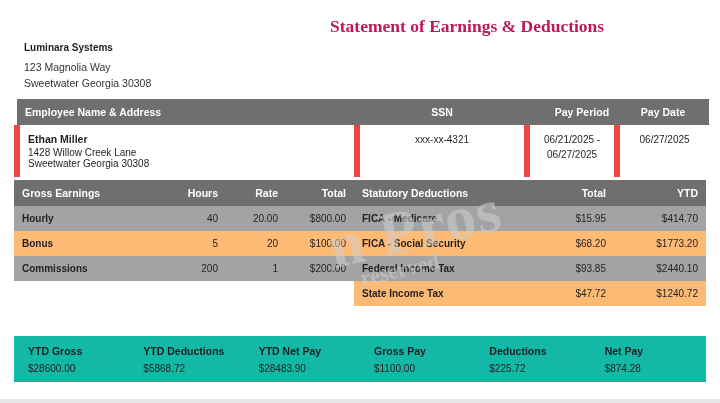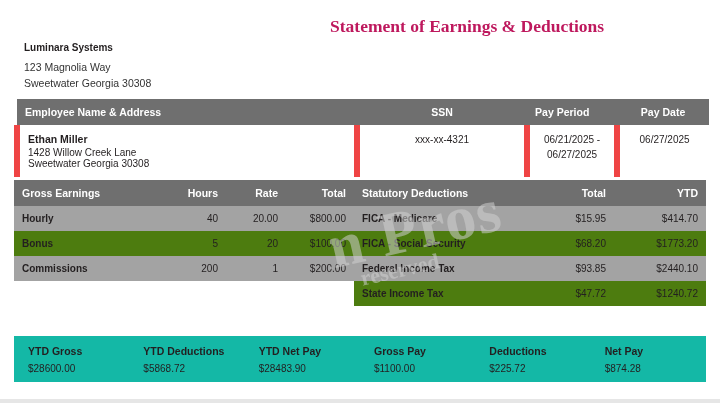--- a/index.html
+++ b/index.html
@@ -126,21 +126,21 @@
   }
 
   
   .data td {
     font-size: 10px;
     padding: 7px 8px;
     vertical-align: middle;
     color: #231f20;
   }
   .data .lbl { font-weight: bold; }
-  .shade td { background: #4d7c0f; }
+  .shade td { background: #fdba74; }
   .plain td { background: #a3a3a3; }
   .num { text-align: right; }
   .leftpad { padding-left: 12px; }
 
   .gap-row td {
     height: 14px;
     background: #ffffff;
     padding: 0;
     border: none;
   }
@@ -213,21 +213,21 @@
         <col style="width:68px">
         <col style="width:170px">
         <col style="width:90px">
         <col style="width:92px">
       </colgroup>
 
       <tbody>
           <tr class="bandrow">
         <td colspan="4">Employee Name &amp; Address</td>
         <td style="text-align:center">SSN</td>
-        <td style="text-align:left">Pay Period</td>
+        <td style="text-align:right">Pay Period</td>
         <td style="text-align:center">Pay Date</td>
       </tr>
 
       <tr class="emp-block">
         <td colspan="4">
           <span class="emp-name">Ethan Miller</span>
           <span>1428 Willow Creek Lane</span><br>
           <span>Sweetwater Georgia 30308</span>
         </td>
         <td class="cell-center">xxx-xx-4321</td>

